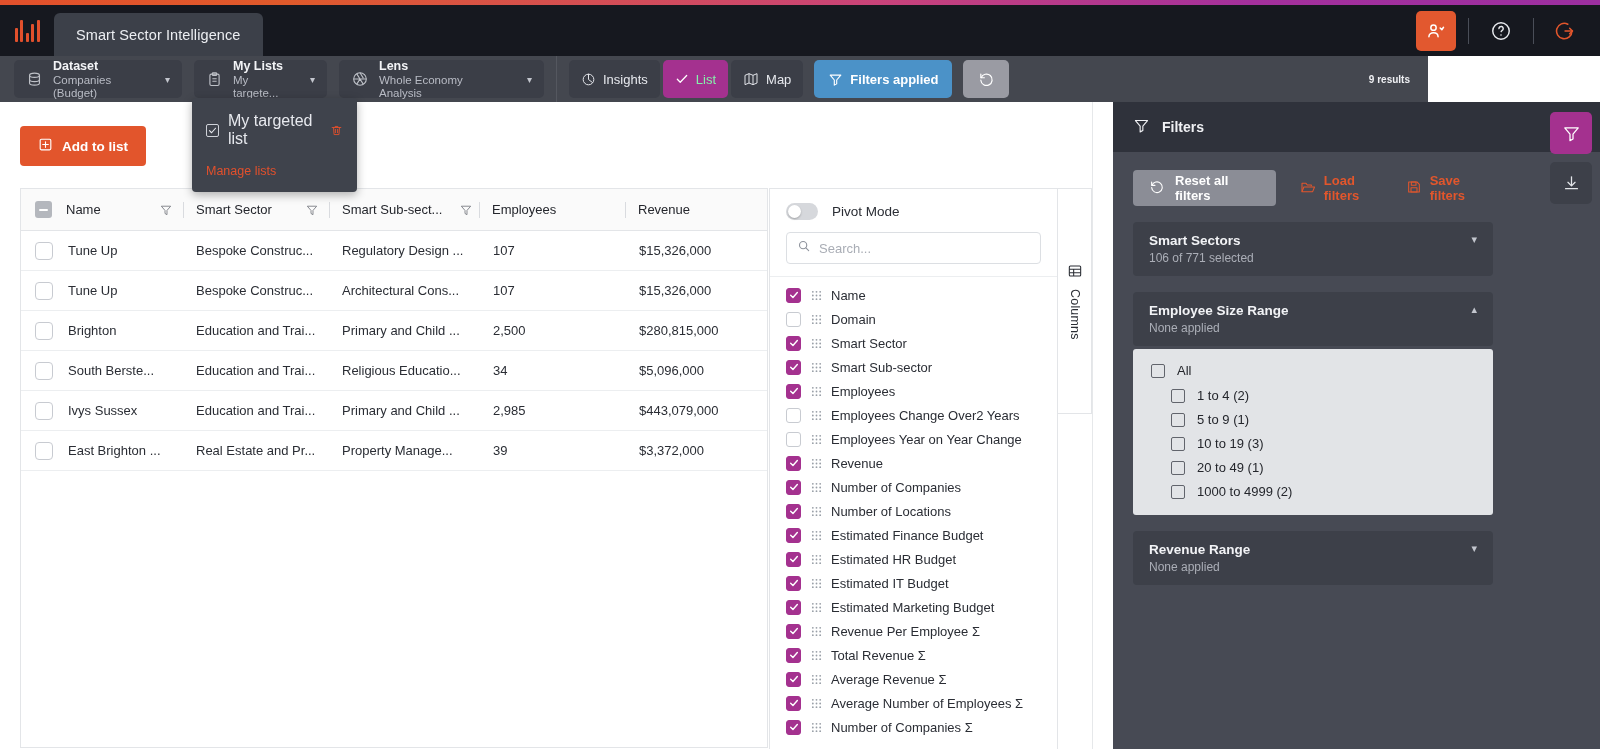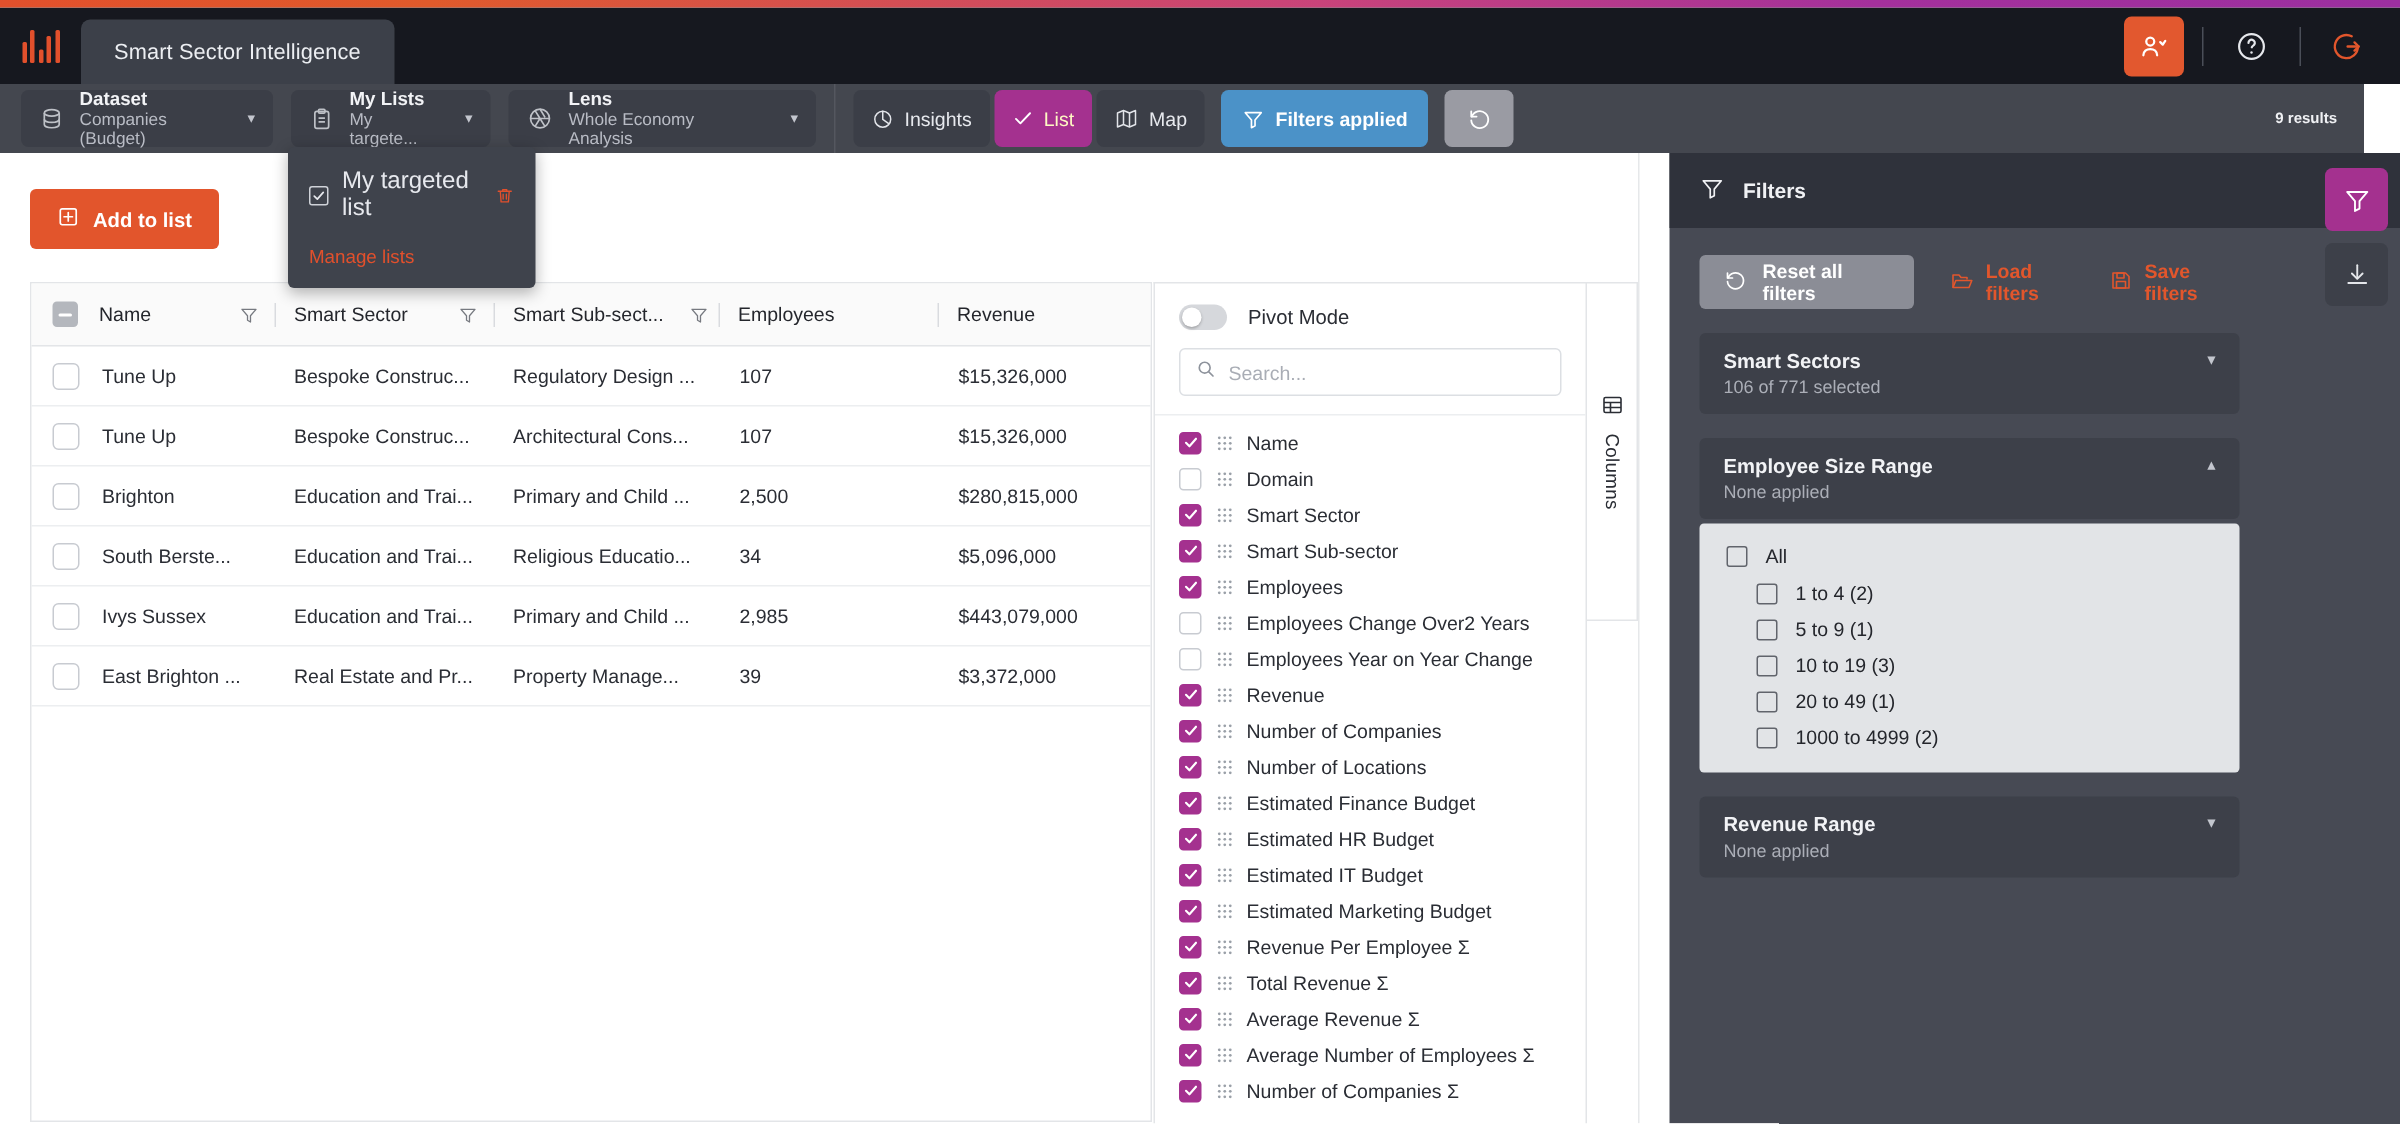--- a/index.html
+++ b/index.html
@@ -35,21 +35,21 @@
   .header-right{ margin-left:auto; display:flex; align-items:center; height:51px; padding-right:14px; }
   .hdr-btn{
     width:40px; height:40px; border-radius:5px;
     display:flex; align-items:center; justify-content:center; cursor:pointer;
   }
   .hdr-btn.accent{ background:#e2582f; }
   .hdr-sep{ width:1px; height:26px; background:#4a4e58; margin:0 12px; }
 
   
   .toolbar{
-    position:absolute; top:56px; left:0; width:1576px; height:46px;
+    position:absolute; top:56px; left:0; width:1428px; height:46px;
     background:#44474f; display:flex; align-items:center; z-index:40;
   }
   .tb-card{
     height:38px; background:#3b3e47; border-radius:5px;
     display:flex; align-items:center; padding:0 12px; margin-left:12px;
     color:#e7e9ee; cursor:pointer; gap:10px; min-width:110px;
   }
   .tb-card .ic{ opacity:.85; display:flex; }
   .tb-card .txt{ line-height:1.12; }
   .tb-card .t1{ font-size:12.5px; font-weight:bold; color:#f2f3f6; }
@@ -57,21 +57,21 @@
   .tb-card .chev{ margin-left:auto; padding-left:14px; color:#c3c6ce; font-size:10px; }
 
   .tb-divider{ width:1px; height:46px; background:#54575f; margin-left:12px; }
 
   .tb-group{ display:flex; align-items:center; gap:0; margin-left:12px; }
   .tb-pill{
     height:38px; display:flex; align-items:center; gap:7px;
     padding:0 12px; color:#e7e9ee; font-size:13px; cursor:pointer;
     background:#3b3e47; border-radius:5px; margin-right:3px;
   }
-  .tb-pill.active{ background:#a4318f; color:#fef9c3; }
+  .tb-pill.active{ background:#a4318f; color:#86efac; }
   .tb-pill.blue{ background:#4b92c8; color:#fff; font-weight:bold; margin-left:8px; padding:0 14px; }
   .tb-pill.grey{ background:#9a9ba3; color:#fff; margin-left:8px; width:46px; justify-content:center; }
 
   .results{ margin-left:auto; margin-right:18px; color:#f0f1f4; font-size:10px; font-weight:bold; }
 
   
   .dropdown{
     position:absolute; left:192px; top:98px; width:165px;
     background:#3f434c; border-radius:4px; z-index:70;
     padding:10px 0 14px 0; box-shadow:0 3px 10px rgba(0,0,0,.3);

